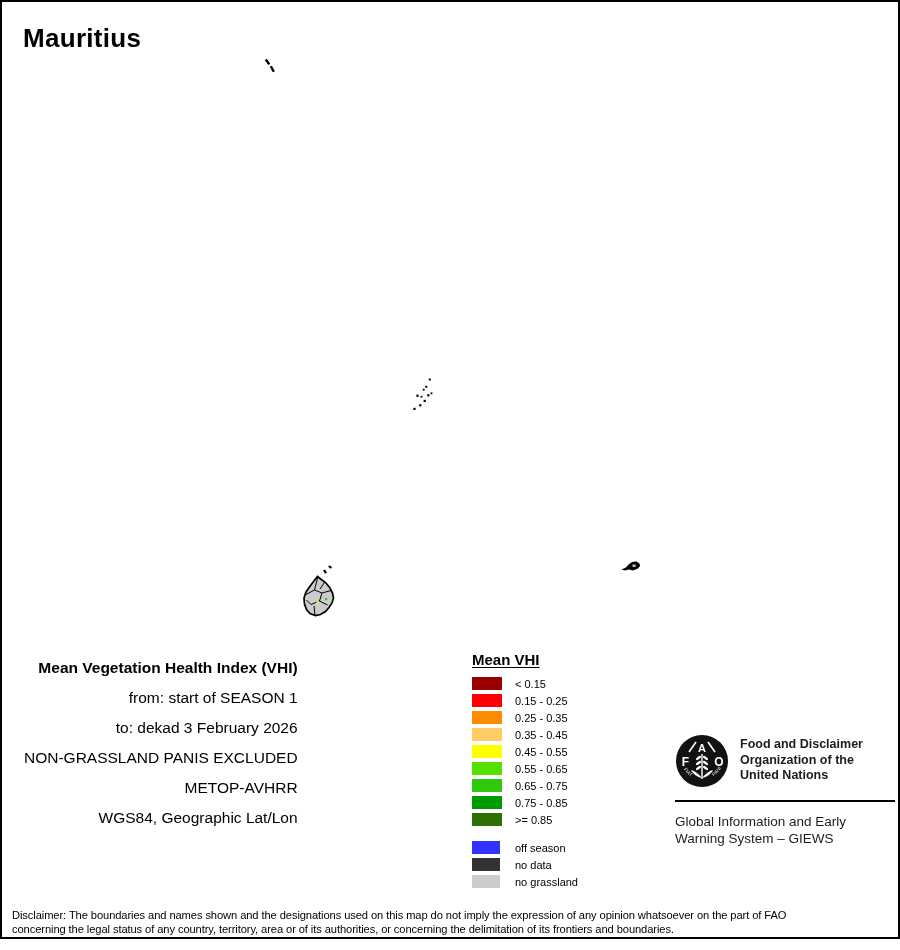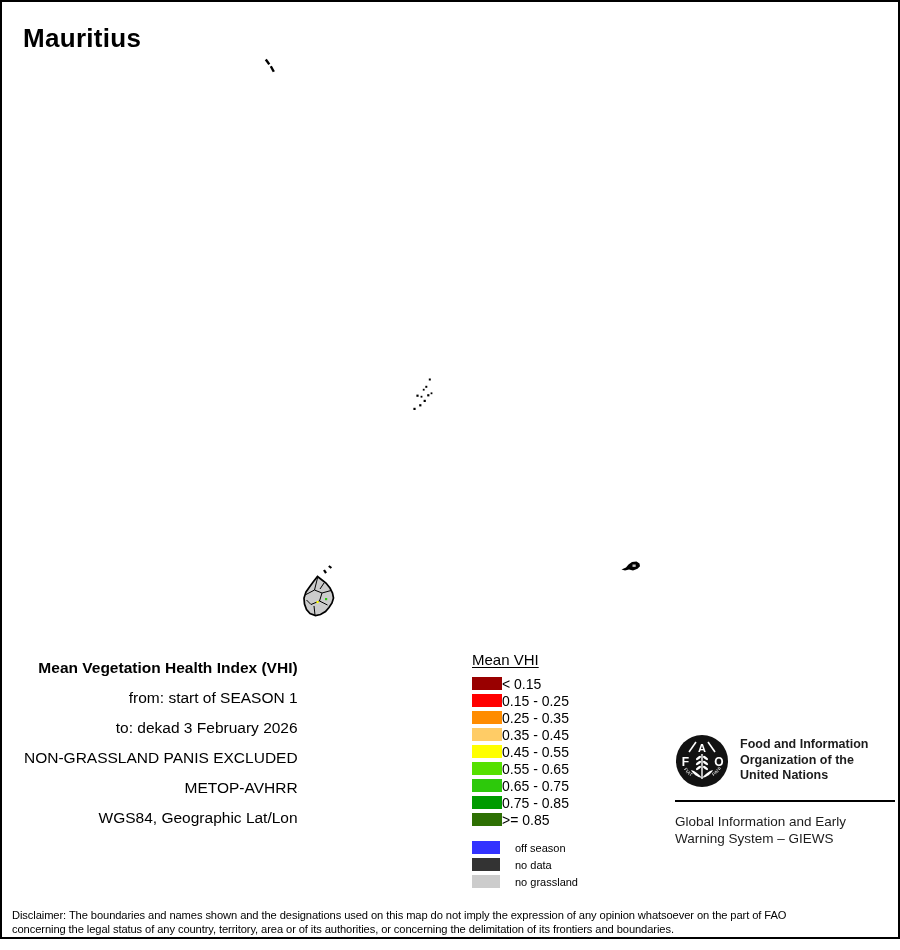--- a/index.html
+++ b/index.html
@@ -10,24 +10,24 @@
   .map-title { position:absolute; left:21px; top:21px; font-size:26px; font-weight:bold; letter-spacing:0.3px; }
 
   .map-layer { position:absolute; left:0; top:0; width:900px; height:950px; }
 
   .meta { position:absolute; left:22px; top:651px; font-size:15.5px;text-align:right; }
   .meta .mrow { height:30px; line-height:30px; white-space:pre; }
   .meta .bold { font-weight:bold; }
   .meta .lbl { display:inline-block; width:54px; }
 
   .legend { position:absolute; left:470px; top:649px; }
-  .legend-title { font-size:15px; font-weight:normal; text-decoration:underline; text-underline-offset:2px; margin-bottom:7px; }
+  .legend-title { font-size:15px; font-weight:bold; text-decoration:underline; text-underline-offset:2px; margin-bottom:7px; }
   .legend-row { display:flex; align-items:center; height:17px; }
   .swatch { width:30px; height:13px; flex:none; }
-  .legend-label { font-size:14px; white-space:nowrap; }
+  .legend-label { margin-left:13px; font-size:11px; white-space:nowrap; }
   .legend-extra { margin-top:11px; }
   .legend-extra .swatch { width:28px; }
   .legend-extra .legend-label { margin-left:15px; font-size:11px;text-align:right; }
 
   .fao { position:absolute; left:673px; top:732px; width:224px; color:#1c1c1c; }
   .fao-top { display:flex; }
   .fao-logo { width:54px; height:54px; flex:none; }
   .fao-org { margin-left:11px; margin-top:3px; font-size:12.5px; font-weight:bold; line-height:15.5px; }
   .fao-rule { margin-top:12px; width:220px; border:none; border-top:2.5px solid #000; }
   .fao-giews { margin-top:11px; font-size:13.5px; line-height:17px; }
@@ -172,21 +172,21 @@
           <path d="M27,44 C22,43 18,40 16,36 C20,37 24,40 27,44 Z"></path>
           <path d="M27,44 C32,43 36,40 38,36 C34,37 30,40 27,44 Z"></path>
         </g>
         <path id="mottoArc" d="M8,34 A 21.5,21.5 0 0 0 46,34" fill="none"></path>
         <text font-size="4.6" fill="#fff" letter-spacing="0.3" font-family="Liberation Sans, sans-serif">
           <textPath href="#mottoArc" startOffset="3%">FIAT</textPath>
           <textPath href="#mottoArc" startOffset="76%">PANIS</textPath>
         </text>
       </svg>
       <div class="fao-org">
-        <div>Food and Information</div>
+        <div>Food and Disclaimer</div>
         <div>Organization of the</div>
         <div>United Nations</div>
       </div>
     </div>
     <hr class="fao-rule">
     <div class="fao-giews">
       <div>Global Information and Early</div>
       <div>Warning System – GIEWS</div>
     </div>
   </div>

